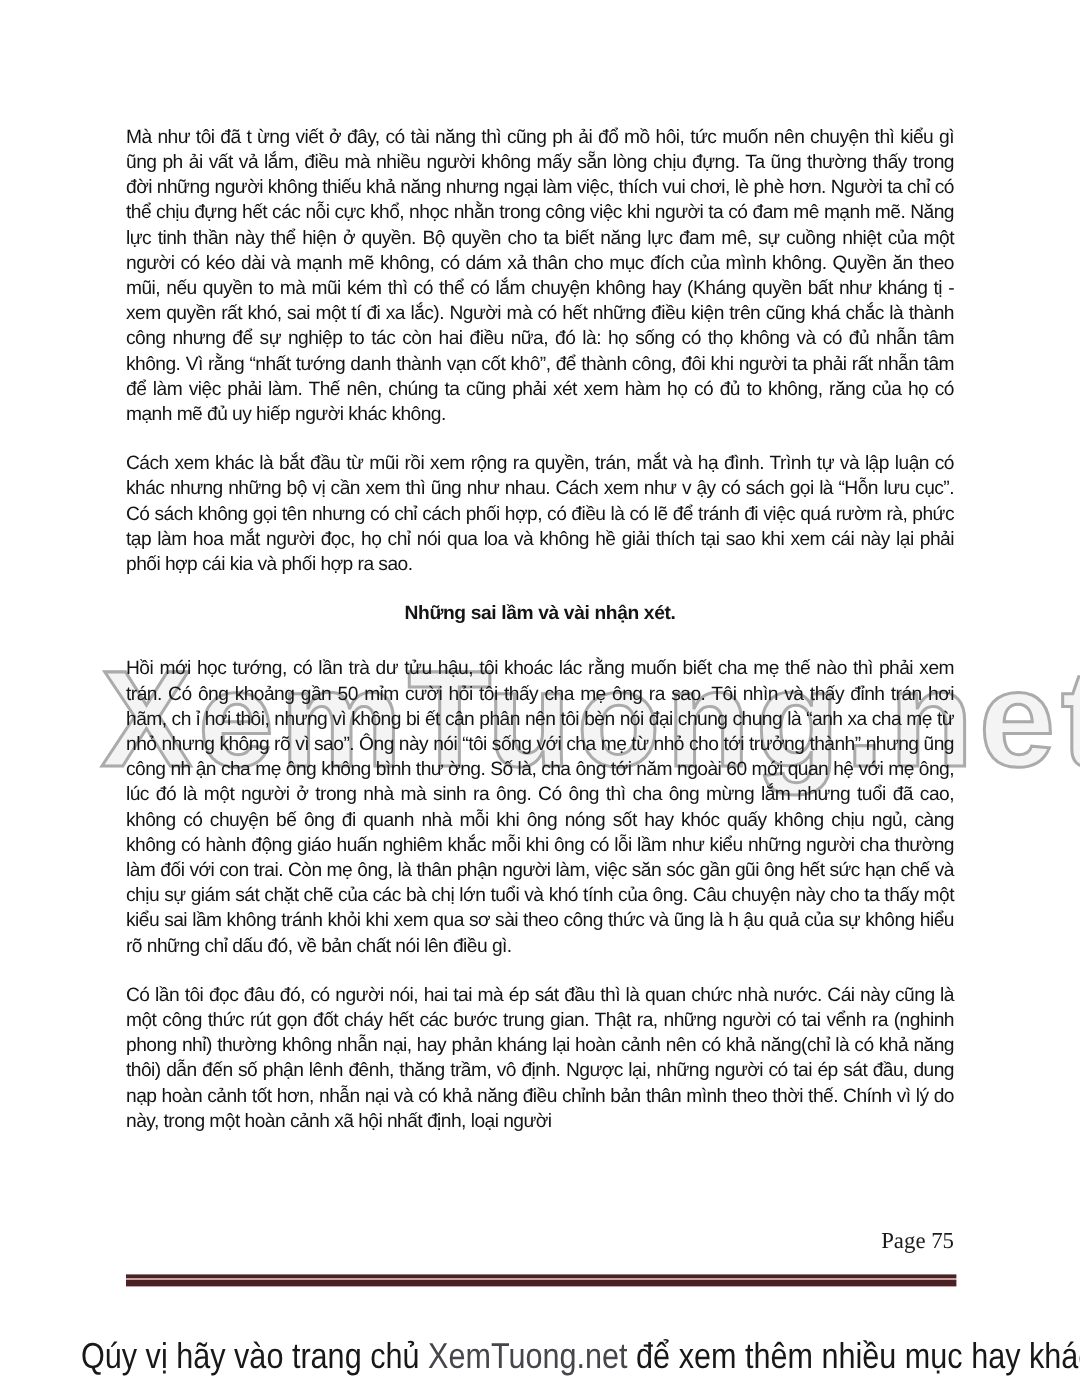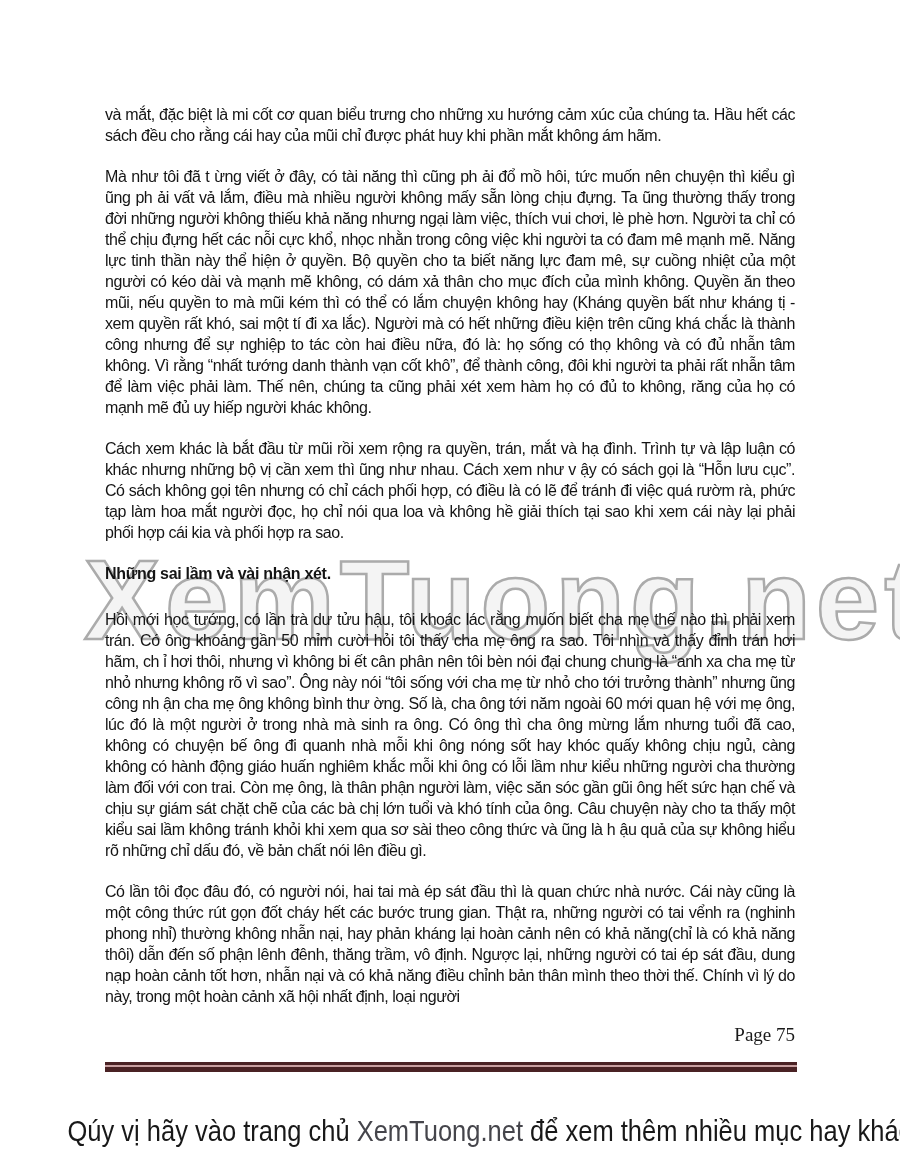--- a/index.html
+++ b/index.html
@@ -40,20 +40,21 @@
     text-align: justify;
     color: #141414;
   }
   .content h2 {
     margin: 17px 0 25px 0;
     font-size: 16px;
     line-height: 21px;
     letter-spacing: -0.3px;
     font-weight: bold;
     color: #141414;
+    text-align: center;
   }
 
   
   .footer-rule {
     position: absolute;
     left: 105px; top: 1062px;
     width: 692px; height: 10px;
     z-index: 1;
     background: linear-gradient(to bottom,
       var(--rule-dark) 0 28%,
@@ -83,21 +84,20 @@
     transform-origin: 50% 50%;
   }
   .promo .brand { color: var(--brand-gray); }
 </style>
 </head>
 <body>
 
 <div class="watermark">XemTuong.net</div>
 
 <div class="content">
-  <p>và mắt, đặc biệt là mi cốt cơ quan biểu trưng cho những xu hướng cảm xúc của chúng ta. Hầu hết các sách đều cho rằng cái hay của mũi chỉ được phát huy khi phần mắt không ám hãm.</p>
   <p>Mà như tôi đã t ừng viết ở đây, có tài năng thì cũng ph ải đổ mồ hôi, tức muốn nên chuyện thì kiểu gì ũng ph ải vất vả lắm, điều mà nhiều người không mấy sẵn lòng chịu đựng. Ta ũng thường thấy trong đời những người không thiếu khả năng nhưng ngại làm việc, thích vui chơi, lè phè hơn. Người ta chỉ có thể chịu đựng hết các nỗi cực khổ, nhọc nhằn trong công việc khi người ta có đam mê mạnh mẽ. Năng lực tinh thần này thể hiện ở quyền. Bộ quyền cho ta biết năng lực đam mê, sự cuồng nhiệt của một người có kéo dài và mạnh mẽ không, có dám xả thân cho mục đích của mình không. Quyền ăn theo mũi, nếu quyền to mà mũi kém thì có thể có lắm chuyện không hay (Kháng quyền bất như kháng tị - xem quyền rất khó, sai một tí đi xa lắc). Người mà có hết những điều kiện trên cũng khá chắc là thành công nhưng để sự nghiệp to tác còn hai điều nữa, đó là: họ sống có thọ không và có đủ nhẫn tâm không. Vì rằng “nhất tướng danh thành vạn cốt khô”, để thành công, đôi khi người ta phải rất nhẫn tâm để làm việc phải làm. Thế nên, chúng ta cũng phải xét xem hàm họ có đủ to không, răng của họ có mạnh mẽ đủ uy hiếp người khác không.</p>
   <p>Cách xem khác là bắt đầu từ mũi rồi xem rộng ra quyền, trán, mắt và hạ đình. Trình tự và lập luận có khác nhưng những bộ vị cần xem thì ũng như nhau. Cách xem như v ậy có sách gọi là “Hỗn lưu cục”. Có sách không gọi tên nhưng có chỉ cách phối hợp, có điều là có lẽ để tránh đi việc quá rườm rà, phức tạp làm hoa mắt người đọc, họ chỉ nói qua loa và không hề giải thích tại sao khi xem cái này lại phải phối hợp cái kia và phối hợp ra sao.</p>
   <h2>Những sai lầm và vài nhận xét.</h2>
   <p>Hồi mới học tướng, có lần trà dư tửu hậu, tôi khoác lác rằng muốn biết cha mẹ thế nào thì phải xem trán. Có ông khoảng gần 50 mỉm cười hỏi tôi thấy cha mẹ ông ra sao. Tôi nhìn và thấy đỉnh trán hơi hãm, ch ỉ hơi thôi, nhưng vì không bi ết cân phân nên tôi bèn nói đại chung chung là “anh xa cha mẹ từ nhỏ nhưng không rõ vì sao”. Ông này nói “tôi sống với cha mẹ từ nhỏ cho tới trưởng thành” nhưng ũng công nh ận cha mẹ ông không bình thư ờng. Số là, cha ông tới năm ngoài 60 mới quan hệ với mẹ ông, lúc đó là một người ở trong nhà mà sinh ra ông. Có ông thì cha ông mừng lắm nhưng tuổi đã cao, không có chuyện bế ông đi quanh nhà mỗi khi ông nóng sốt hay khóc quấy không chịu ngủ, càng không có hành động giáo huấn nghiêm khắc mỗi khi ông có lỗi lầm như kiểu những người cha thường làm đối với con trai. Còn mẹ ông, là thân phận người làm, việc săn sóc gần gũi ông hết sức hạn chế và chịu sự giám sát chặt chẽ của các bà chị lớn tuổi và khó tính của ông. Câu chuyện này cho ta thấy một kiểu sai lầm không tránh khỏi khi xem qua sơ sài theo công thức và ũng là h ậu quả của sự không hiểu rõ những chỉ dấu đó, về bản chất nói lên điều gì.</p>
   <p>Có lần tôi đọc đâu đó, có người nói, hai tai mà ép sát đầu thì là quan chức nhà nước. Cái này cũng là một công thức rút gọn đốt cháy hết các bước trung gian. Thật ra, những người có tai vểnh ra (nghinh phong nhỉ) thường không nhẫn nại, hay phản kháng lại hoàn cảnh nên có khả năng(chỉ là có khả năng thôi) dẫn đến số phận lênh đênh, thăng trầm, vô định. Ngược lại, những người có tai ép sát đầu, dung nạp hoàn cảnh tốt hơn, nhẫn nại và có khả năng điều chỉnh bản thân mình theo thời thế. Chính vì lý do này, trong một hoàn cảnh xã hội nhất định, loại người</p>
 </div>
 
 <div class="footer-rule"></div>
 
 <div class="page-label">Page 75</div>

